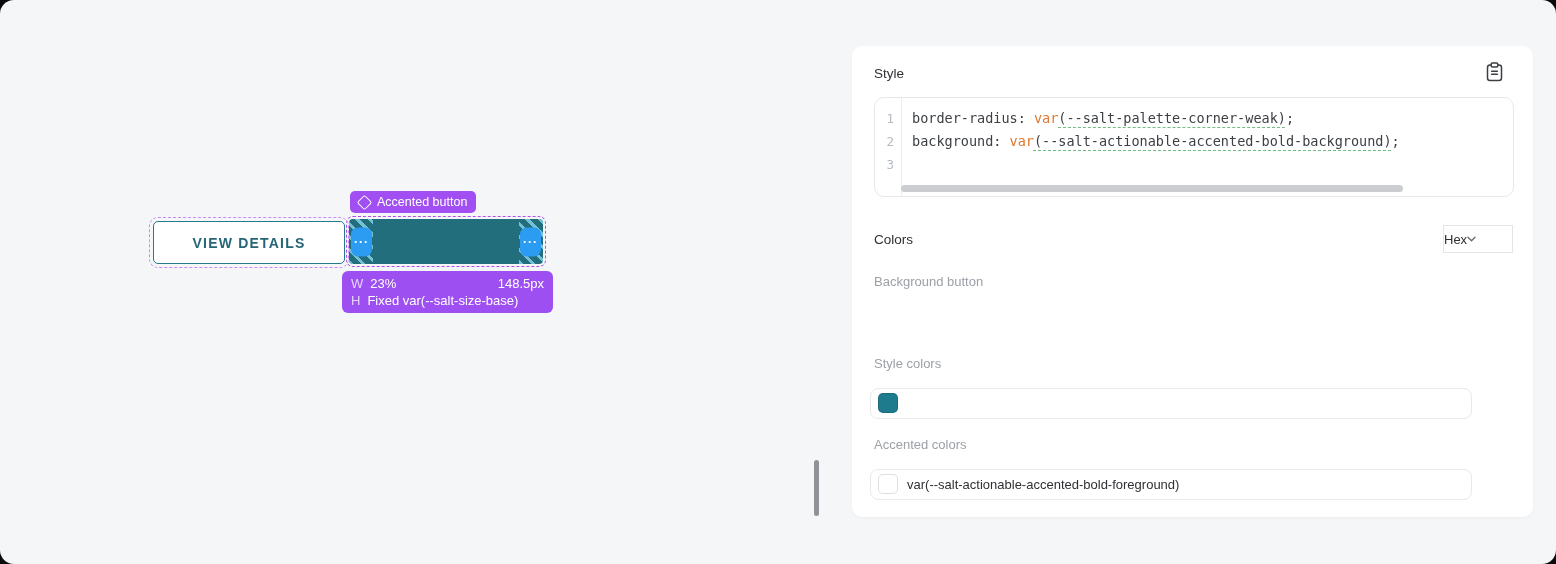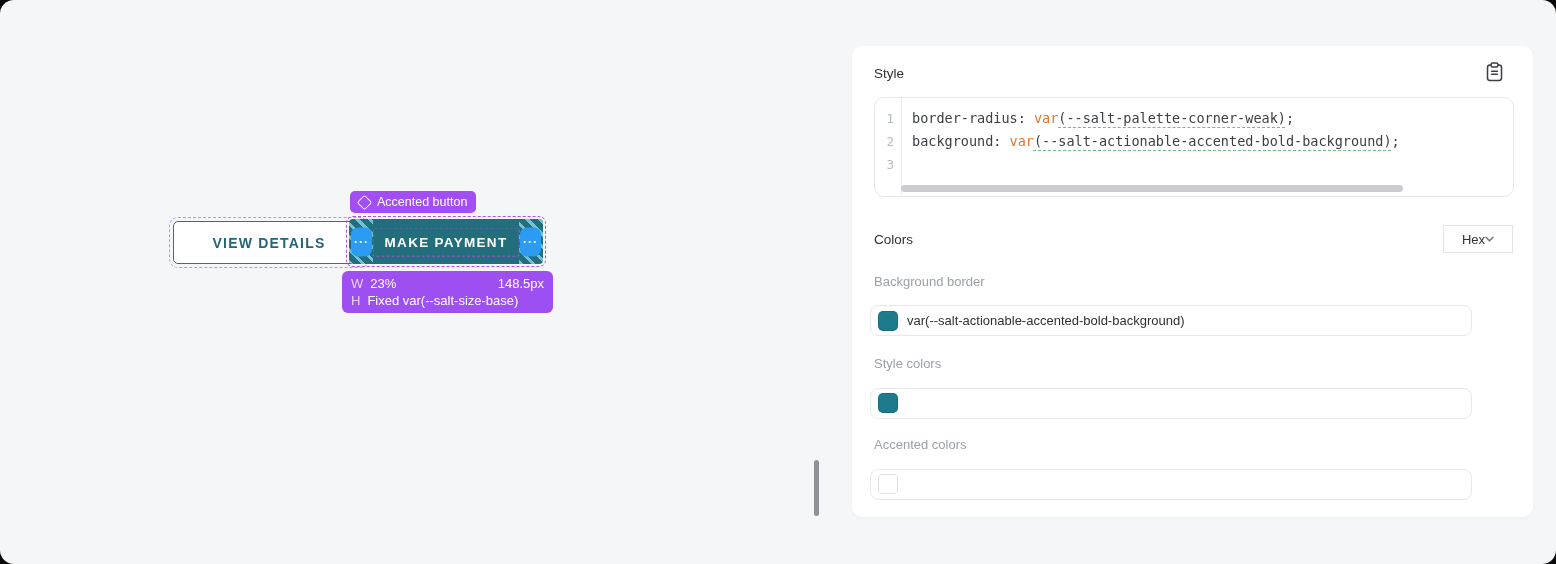--- a/index.html
+++ b/index.html
@@ -15,21 +15,21 @@
     display:inline-flex;align-items:center;gap:7px;padding:0 9px;
     background:#a14ff2;border-radius:5px;color:#fff;font-size:12.5px;
   }
   .diamond{width:9px;height:9px;border:1.5px solid #fff;border-radius:2px;
     transform:rotate(45deg);flex:0 0 auto;}
   .btn-secondary{
     position:absolute;left:153px;top:221px;width:190px;height:41px;
     background:#ffffff;border:1.5px solid #26798a;border-radius:5px;
     display:flex;align-items:center;justify-content:center;
     color:#266577;font-size:14px;font-weight:700;letter-spacing:1.2px;
-    outline:1px dashed #cb8af3;outline-offset:3px;margin-left:20px;
+    outline:1px dashed #cb8af3;outline-offset:3px;
   }
   .btn-accent{
     position:absolute;left:349px;top:219px;width:194px;height:45px;
     background:#226e7d;border-radius:4px;
     outline:1.5px dashed #b44ef0;outline-offset:2px;
     overflow:hidden;
   }
   .hatch{position:absolute;top:0;bottom:0;width:24px;
     background:repeating-linear-gradient(45deg,rgba(130,206,228,.85) 0 3px,transparent 3px 9px);}
   .hatch.left{left:0;} .hatch.right{right:0;}
@@ -84,21 +84,21 @@
   .tok-varname{
     text-decoration:underline dashed #6fbe82;
     text-decoration-thickness:1px;text-underline-offset:4px;
   }
   .code-scrollbar{position:absolute;left:49px;top:139px;width:502px;height:7px;
     background:#cbcdd0;border-radius:4px;cursor:pointer;}
   .colors-title{top:186px;}
   .hex-dropdown{
     position:absolute;right:20px;top:179px;width:70px;height:28px;
     border:1px solid #e3e4e6;border-radius:0;box-sizing:border-box;
-    display:flex;align-items:center;justify-content:center;
+    display:flex;align-items:center;
     font-size:13px;color:#2f3033;cursor:pointer;background:#fff;
   }
   .group-label{position:absolute;left:22px;font-size:13px;color:#9ba1a8;}
   .color-row{
     position:absolute;left:18px;width:602px;height:31px;
     border:1px solid #e8e9eb;border-radius:8px;box-sizing:border-box;
     display:flex;align-items:center;padding-left:7px;gap:9px;
     font-size:13px;color:#2f3033;cursor:pointer;background:#fff;
   }
   .swatch{width:20px;height:20px;border-radius:5px;flex:0 0 auto;
@@ -122,21 +122,20 @@
 
     <div class="btn-secondary">
       <span>VIEW DETAILS</span>
     </div>
 
     <div class="btn-accent">
       <div class="hatch left"></div>
       <div class="hatch right"></div>
       <div class="pad-handle left">···</div>
       <div class="pad-handle right">···</div>
-      <div class="btn-accent-labelbox">MAKE PAYMENT</div>
     </div>
 
     <div class="measure-box">
       <div class="measure-row">
         <span class="measure-dim">W</span>
         <span>23%</span>
         <span class="measure-spacer"></span>
         <span>148.5px</span>
       </div>
       <div class="measure-row">
@@ -180,30 +179,27 @@
 
     <div class="hex-dropdown">
       <span>Hex</span>
       <span>
         <svg width="9" height="6" viewBox="0 0 9 6" fill="none" stroke="#6b7075" stroke-width="1.4" stroke-linecap="round">
           <path d="M1 1.2 L4.5 4.8 L8 1.2"></path>
         </svg>
       </span>
     </div>
 
-    <div class="group-label lbl-bg">Background border</div>
-    <div class="color-row row-bg">
-      <span class="swatch" style="background: rgb(30, 123, 142);"></span>
-      <span>var(--salt-actionable-accented-bold-background)</span>
-    </div>
+    <div class="group-label lbl-bg">Background button</div>
 
     <div class="group-label lbl-border">Style colors</div>
     <div class="color-row row-border">
       <span class="swatch" style="background: rgb(30, 123, 142);"></span>
     </div>
 
     <div class="group-label lbl-sel">Accented colors</div>
     <div class="color-row row-sel">
       <span class="swatch" style="background: rgb(255, 255, 255);"></span>
+      <span>var(--salt-actionable-accented-bold-foreground)</span>
     </div>
 
   </div>
 </div>
 
 </body></html>

